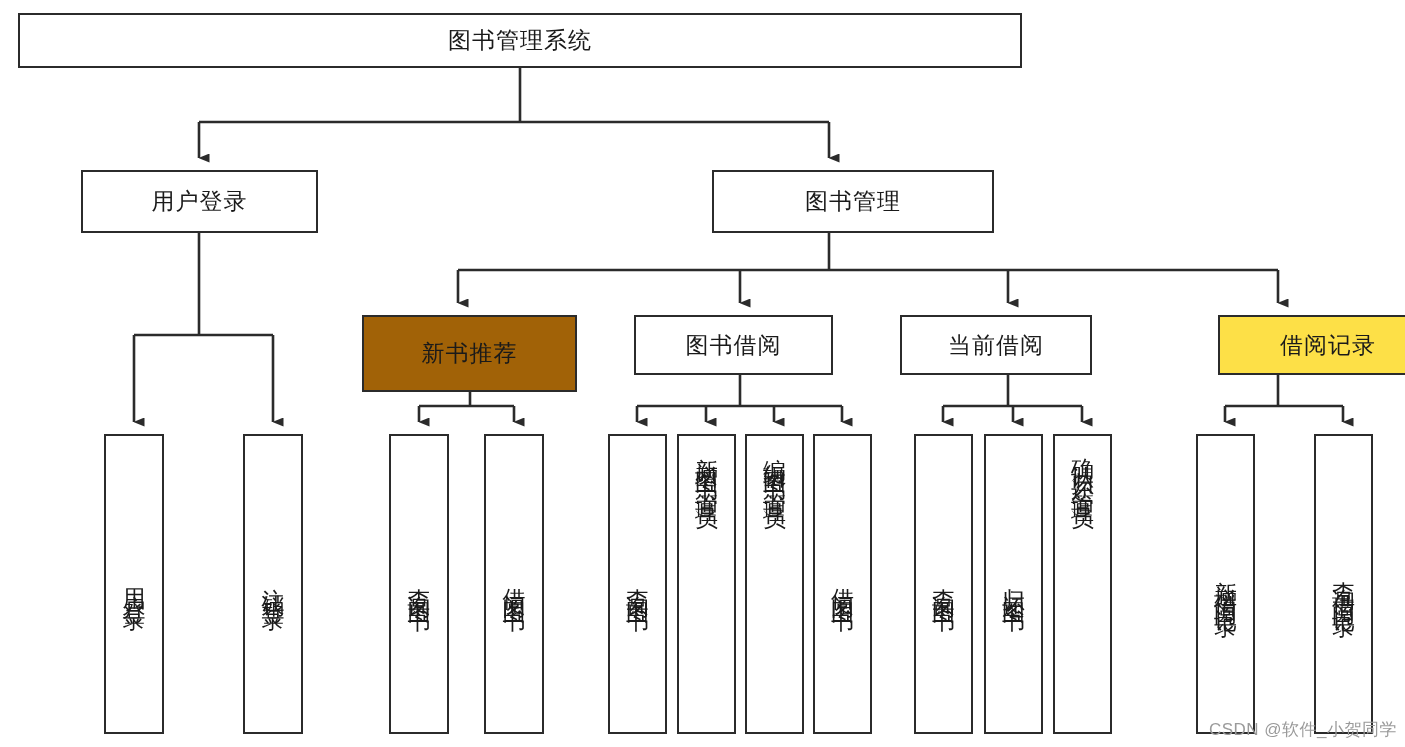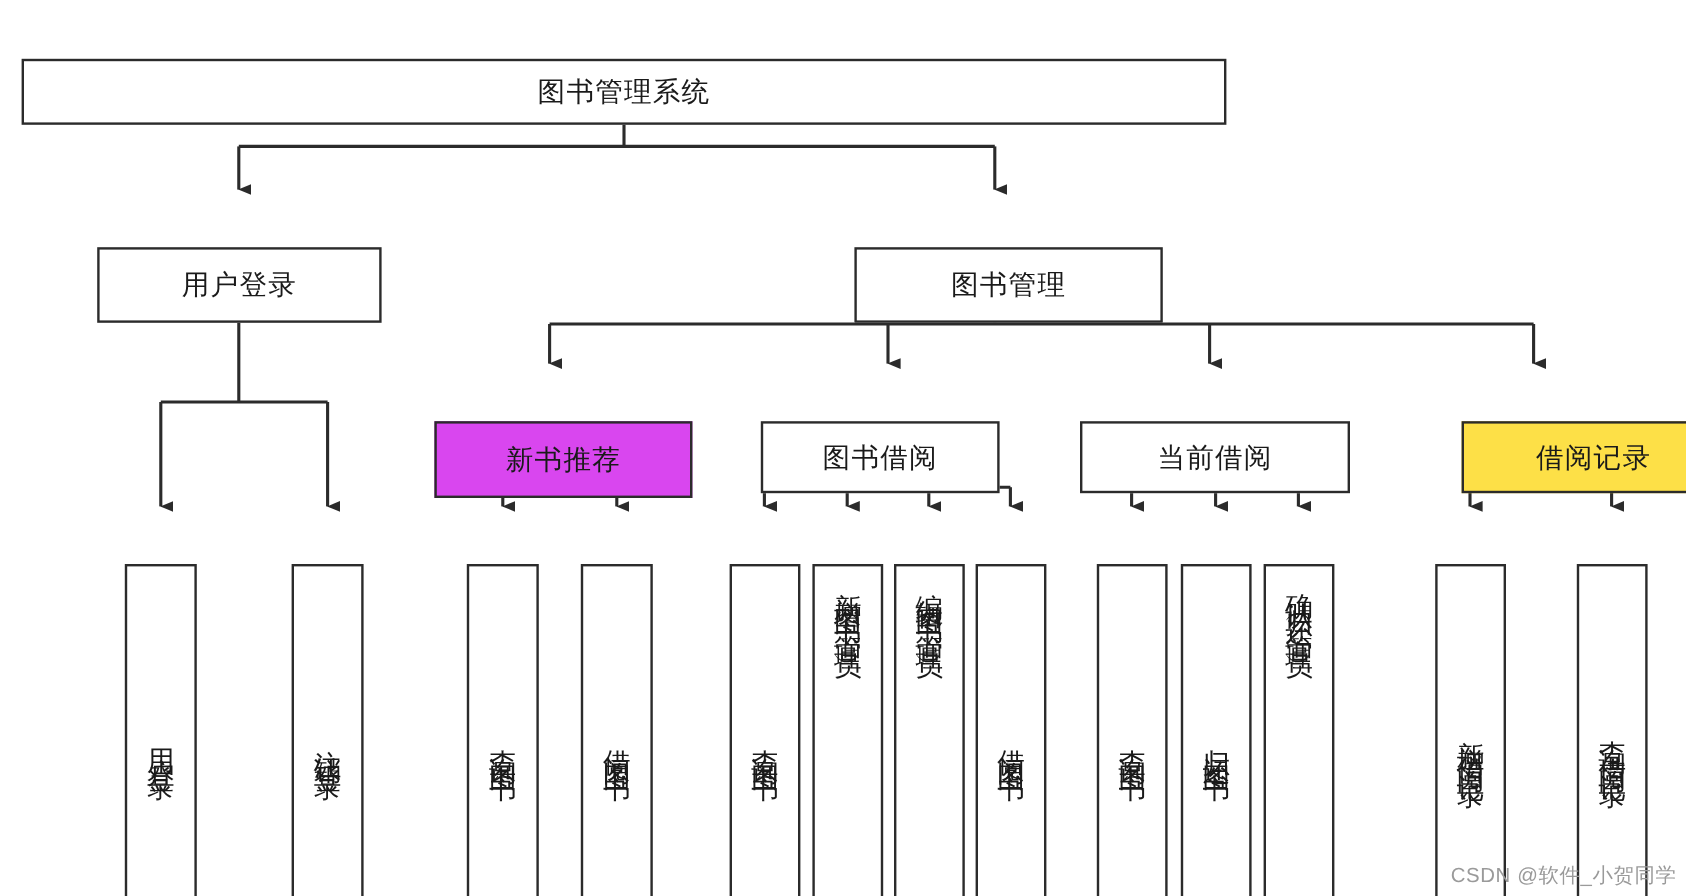--- a/index.html
+++ b/index.html
@@ -26,21 +26,20 @@
   }
   .node {
     position: absolute;
     box-sizing: border-box;
     background: #ffffff;
     border: 2px solid #2b2b2b;
     display: flex;
     align-items: center;
     justify-content: center;
     color: #1a1a1a;
-    margin-top: 36px;
   }
   .node.h {
     
   }
   .node.h .label {
     font-size: 23px;
     letter-spacing: 1px;
     white-space: nowrap;
     line-height: 1;
   }
@@ -127,31 +126,31 @@
     </g>
   </svg>
 
   <div class="node h" style="left: 18px; top: 13px; width: 1004px; height: 55px; border-color: rgb(43, 43, 43); background: rgb(255, 255, 255); color: rgb(26, 26, 26);">
     <span class="label">图书管理系统</span>
   </div>
 
   <div class="node h" style="left: 81px; top: 170px; width: 237px; height: 63px; border-color: rgb(43, 43, 43); background: rgb(255, 255, 255); color: rgb(26, 26, 26);">
     <span class="label">用户登录</span>
   </div>
-  <div class="node h" style="left: 712px; top: 170px; width: 257px; height: 63px; border-color: rgb(43, 43, 43); background: rgb(255, 255, 255); color: rgb(26, 26, 26);">
+  <div class="node h" style="left: 712px; top: 170px; width: 282px; height: 63px; border-color: rgb(43, 43, 43); background: rgb(255, 255, 255); color: rgb(26, 26, 26);">
     <span class="label">图书管理</span>
   </div>
 
-  <div class="node h" style="left: 362px; top: 315px; width: 215px; height: 64px; border-color: rgb(43, 43, 43); background: #d946ef; color: rgb(26, 26, 26);">
+  <div class="node h" style="left: 362px; top: 315px; width: 215px; height: 77px; border-color: rgb(43, 43, 43); background: #a16207; color: rgb(26, 26, 26);">
     <span class="label">新书推荐</span>
   </div>
   <div class="node h" style="left: 634px; top: 315px; width: 199px; height: 60px; border-color: rgb(43, 43, 43); background: rgb(255, 255, 255); color: rgb(26, 26, 26);">
     <span class="label">图书借阅</span>
   </div>
-  <div class="node h" style="left: 900px; top: 315px; width: 225px; height: 60px; border-color: rgb(43, 43, 43); background: rgb(255, 255, 255); color: rgb(26, 26, 26);">
+  <div class="node h" style="left: 900px; top: 315px; width: 192px; height: 60px; border-color: rgb(43, 43, 43); background: rgb(255, 255, 255); color: rgb(26, 26, 26);">
     <span class="label">当前借阅</span>
   </div>
   <div class="node h" style="left: 1218px; top: 315px; width: 220px; height: 60px; border-color: rgb(43, 43, 43); background: #fde047; color: rgb(26, 26, 26);">
     <span class="label">借阅记录</span>
   </div>
 
   <div class="node v center" style="left: 104px; top: 434px; width: 60px; height: 300px; border-color: rgb(43, 43, 43); background: rgb(255, 255, 255); color: rgb(26, 26, 26);">
     <span class="label">用户登录</span>
   </div>
   <div class="node v center" style="left: 243px; top: 434px; width: 60px; height: 300px; border-color: rgb(43, 43, 43); background: rgb(255, 255, 255); color: rgb(26, 26, 26);">

